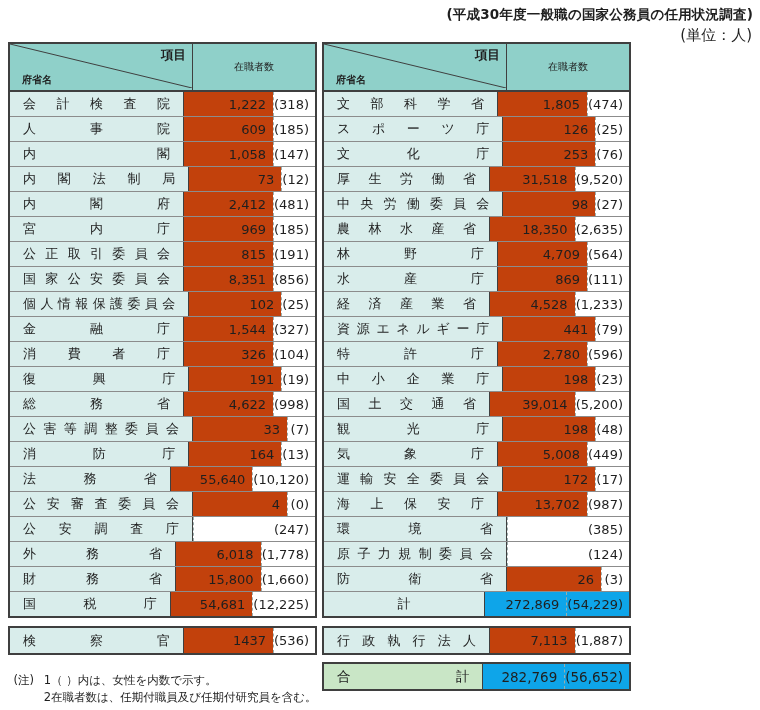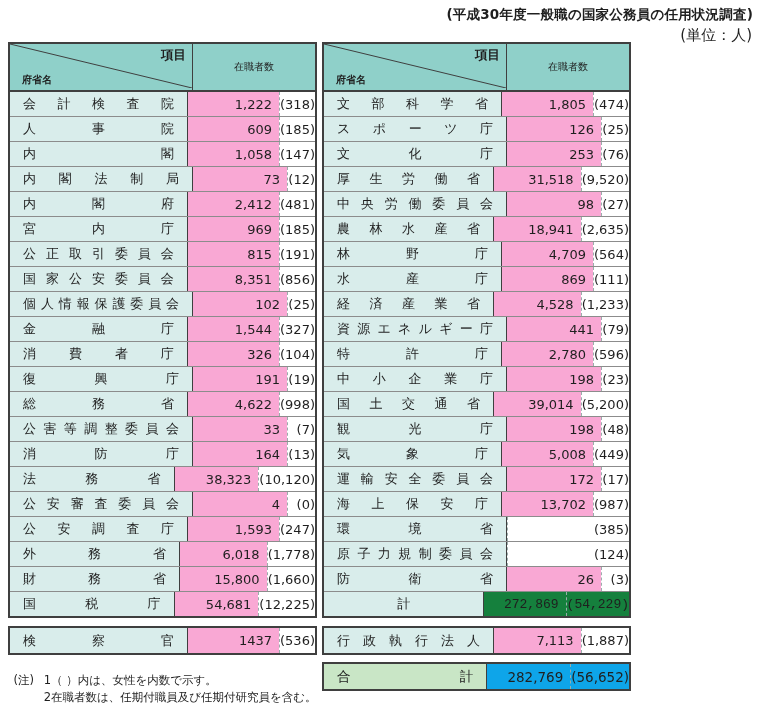--- a/index.html
+++ b/index.html
@@ -25,26 +25,26 @@
   .zaishoku{flex:1;display:flex;align-items:center;justify-content:center;
             font-size:10px;font-weight:normal;}
 
   
   .row{display:flex;height:24px;font-size:13px;}
   .main-box .row + .row{border-top:1px solid #8c8c8c;}
   .single-box .row,.total-box .row{height:25px;}
   .lab{width:183px;box-sizing:border-box;background:#d9edeb;border-right:1px solid #3f3f3f;
        display:flex;align-items:center;justify-content:space-between;padding:0 13px;}
   .lab.center{justify-content:center;}
-  .num{width:94px;box-sizing:border-box;background:#f9a8d4;display:flex;align-items:center;
+  .num{width:94px;box-sizing:border-box;background:#c2410c;display:flex;align-items:center;
        justify-content:flex-end;padding-right:7px;}
   .par{flex:1;box-sizing:border-box;background:#fff;display:flex;align-items:center;
-       justify-content:flex-end;border-left:1px dashed #9aadab;}
-
-  .row.shade .num,.row.shade .par{background:#15803d;font-family:Liberation Mono, monospace;}
+       justify-content:flex-end;padding-right:6px;border-left:1px dashed #9aadab;}
+
+  .row.shade .num,.row.shade .par{background:#0ea5e9;}
   .row.total .lab{background:#c9e6c6;}
   .row.total .num,.row.total .par{background:#0ea5e9;}
   .total-box .row{font-size:13.5px;}
 
   
   .notes{position:absolute;top:672px;left:6px;font-size:11.5px;line-height:1.45;}
   .note-line{display:flex;}
   .note-prefix{width:28px;}
   .note-num{width:17px;}
 </style>
@@ -228,21 +228,21 @@
               </div>
               <div class="num">164</div>
               <div class="par">(13)</div>
             </div>
             <div class="row">
               <div class="lab">
                 <span>法</span>
                 <span>務</span>
                 <span>省</span>
               </div>
-              <div class="num">38,323</div>
+              <div class="num">55,640</div>
               <div class="par">(10,120)</div>
             </div>
             <div class="row">
               <div class="lab">
                 <span>公</span>
                 <span>安</span>
                 <span>審</span>
                 <span>査</span>
                 <span>委</span>
                 <span>員</span>
@@ -252,21 +252,20 @@
               <div class="par">(0)</div>
             </div>
             <div class="row">
               <div class="lab">
                 <span>公</span>
                 <span>安</span>
                 <span>調</span>
                 <span>査</span>
                 <span>庁</span>
               </div>
-              <div class="num">1,593</div>
               <div class="par">(247)</div>
             </div>
             <div class="row">
               <div class="lab">
                 <span>外</span>
                 <span>務</span>
                 <span>省</span>
               </div>
               <div class="num">6,018</div>
               <div class="par">(1,778)</div>
@@ -373,21 +372,21 @@
               <div class="par">(27)</div>
             </div>
             <div class="row">
               <div class="lab">
                 <span>農</span>
                 <span>林</span>
                 <span>水</span>
                 <span>産</span>
                 <span>省</span>
               </div>
-              <div class="num">18,941</div>
+              <div class="num">18,350</div>
               <div class="par">(2,635)</div>
             </div>
             <div class="row">
               <div class="lab">
                 <span>林</span>
                 <span>野</span>
                 <span>庁</span>
               </div>
               <div class="num">4,709</div>
               <div class="par">(564)</div>

